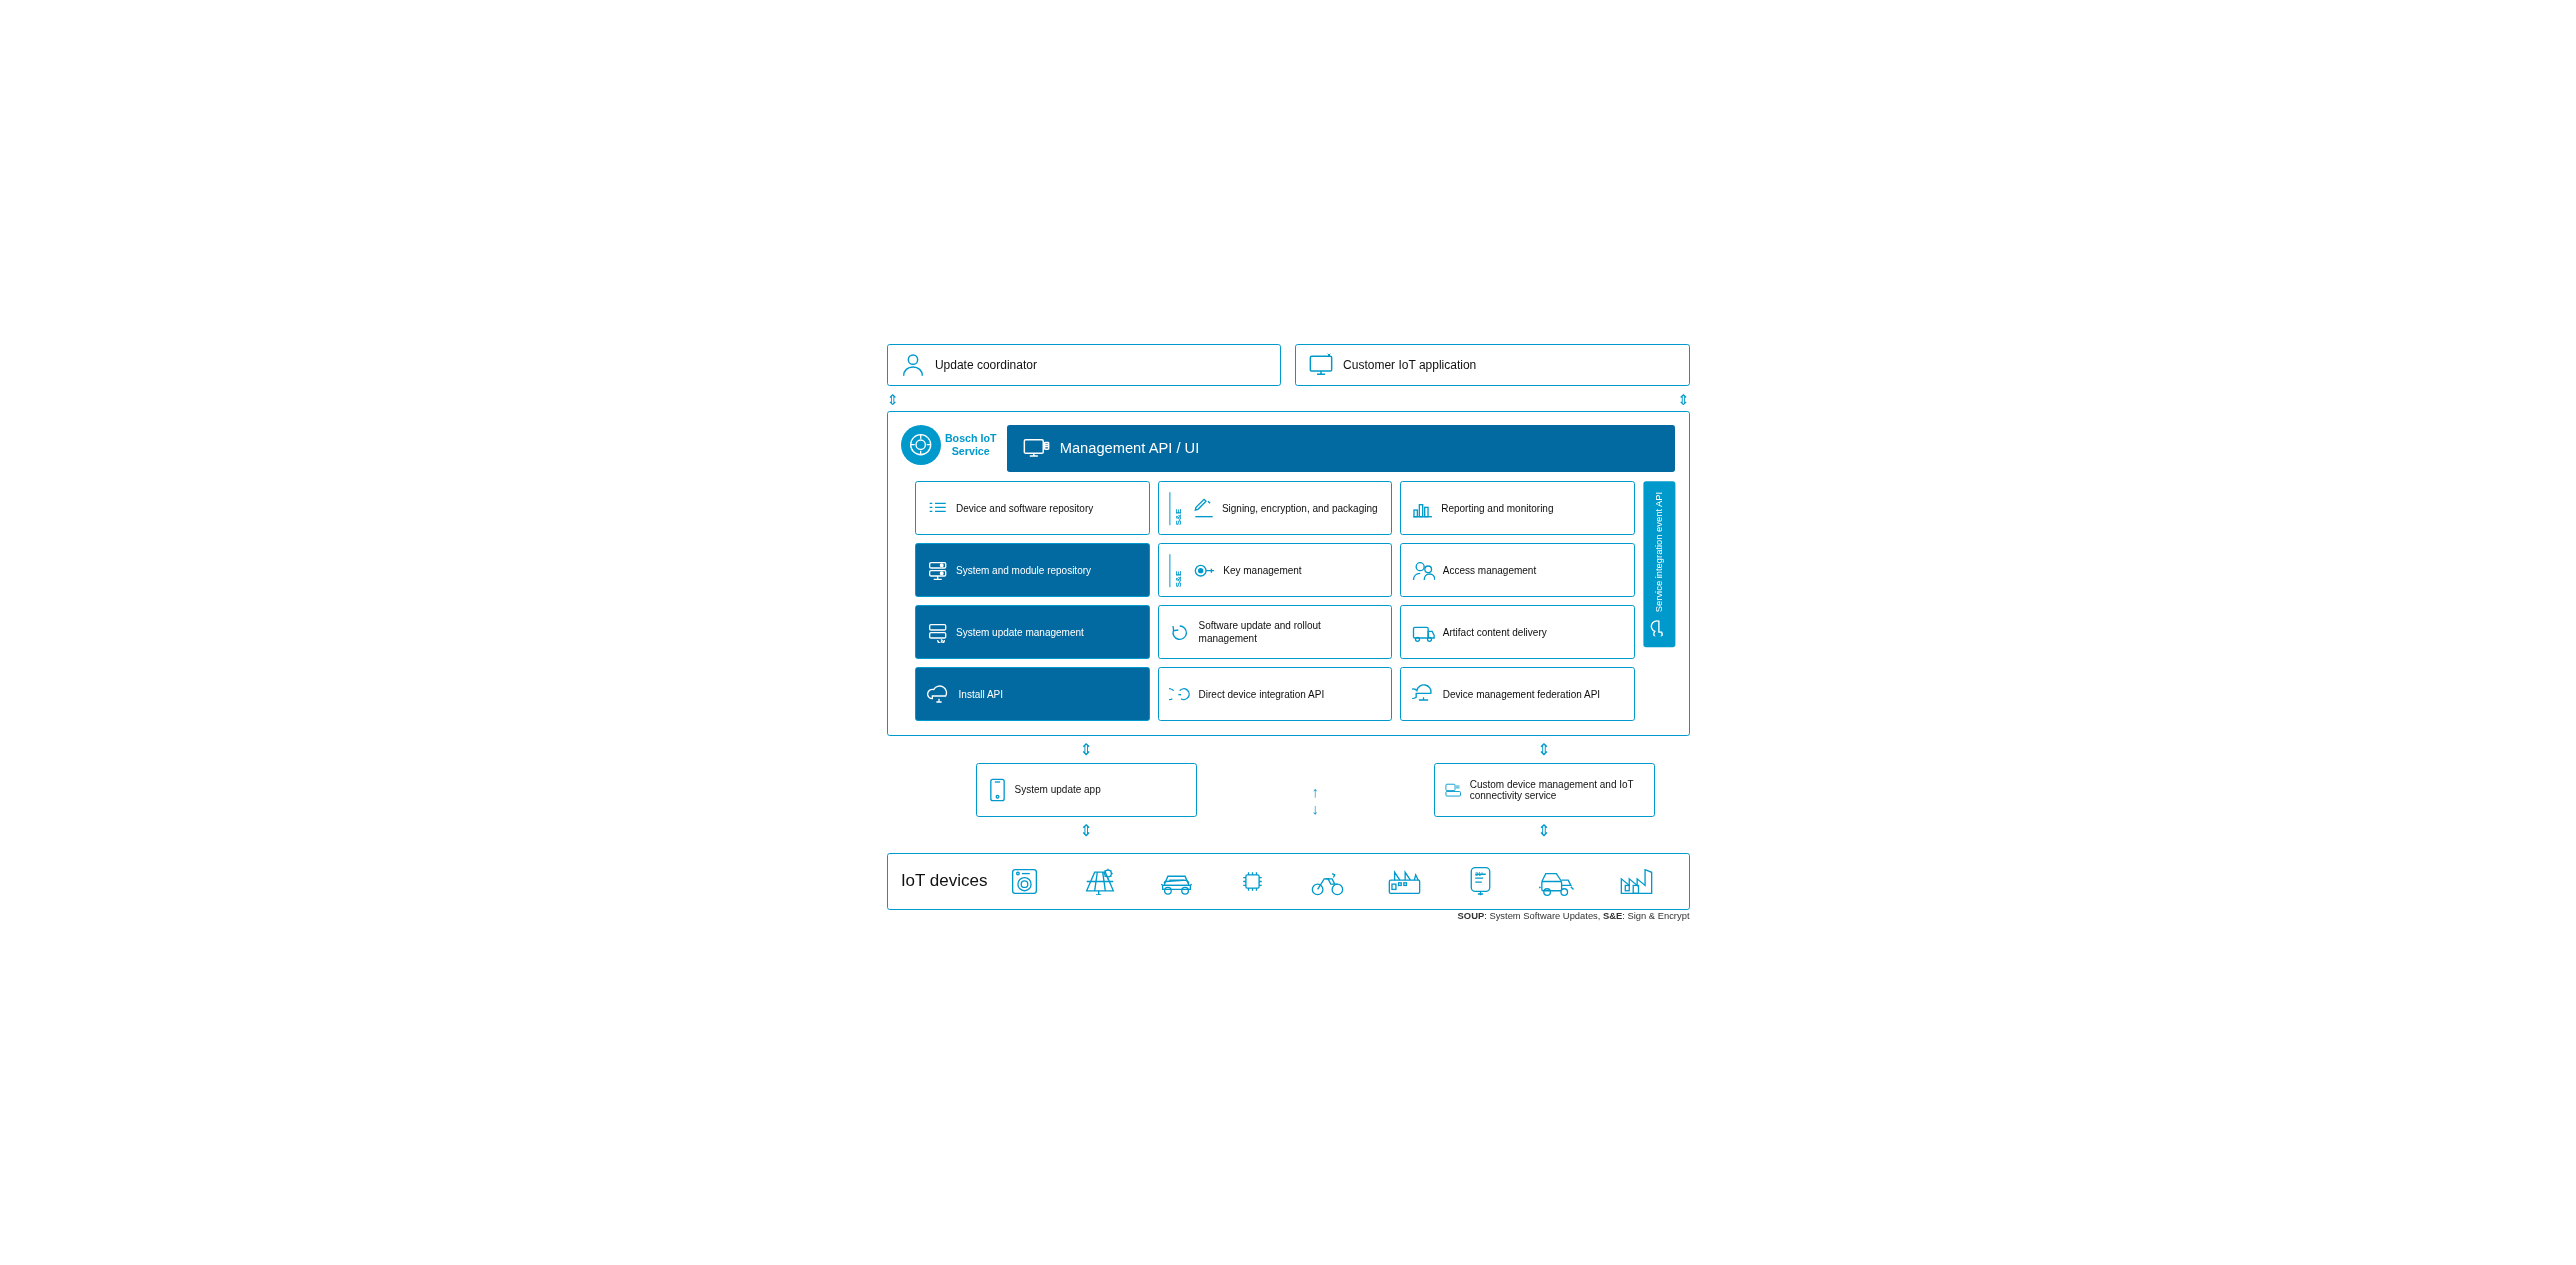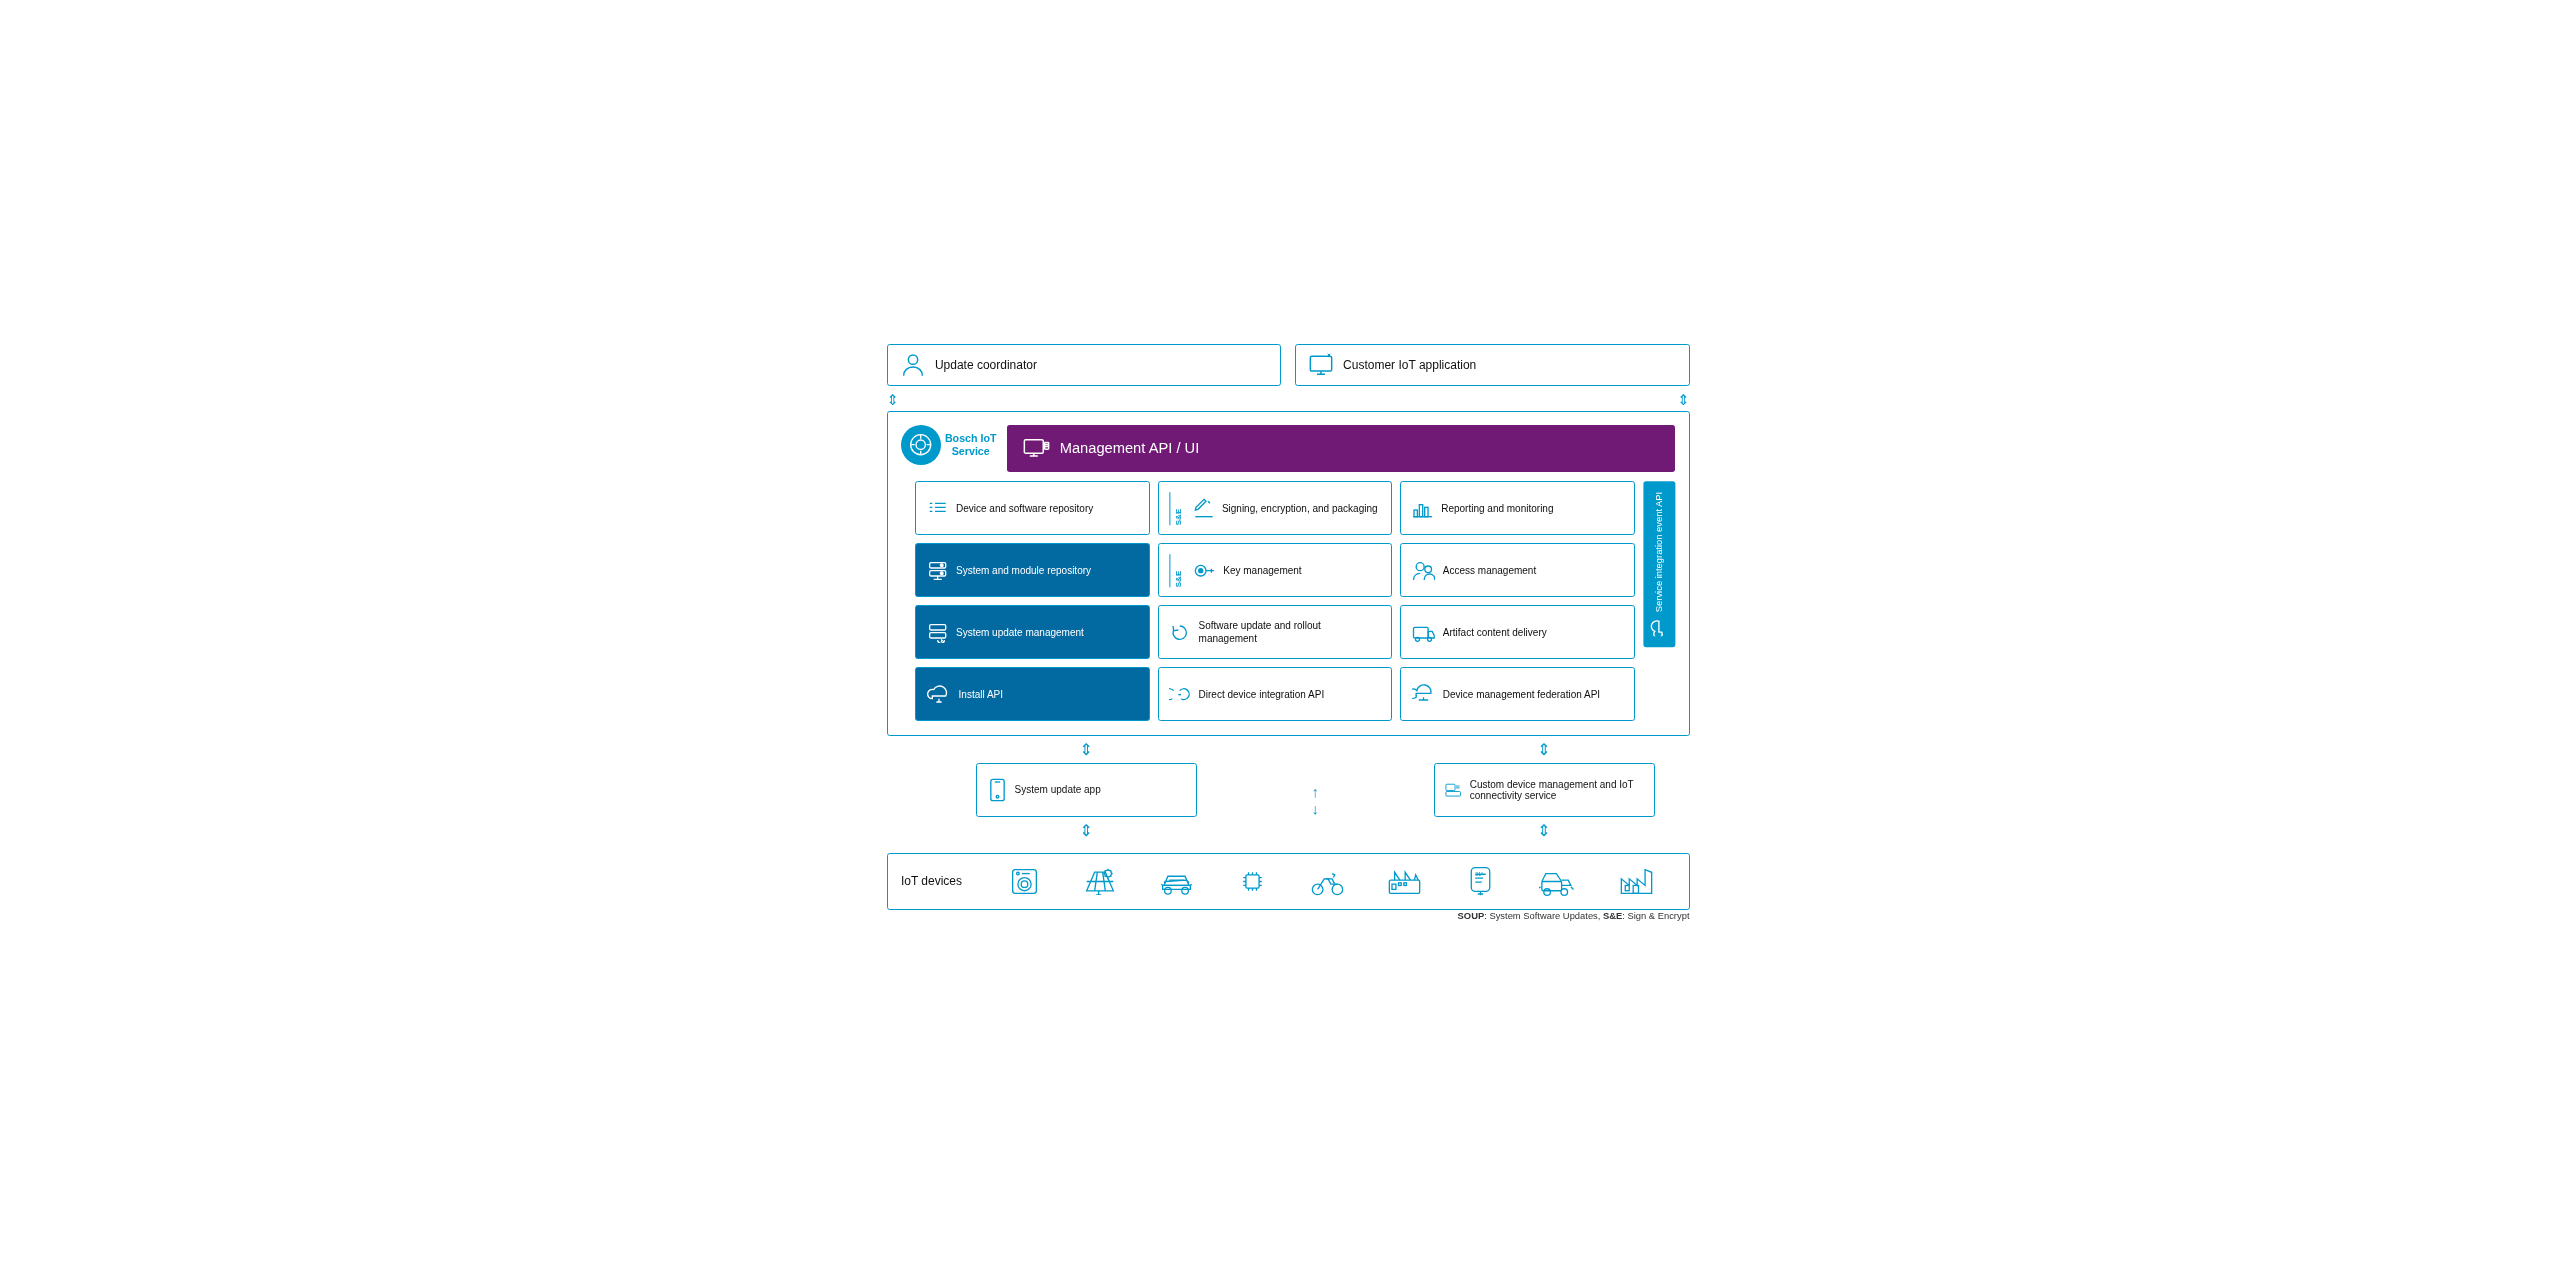--- a/index.html
+++ b/index.html
@@ -72,21 +72,21 @@
       font-weight: bold;
       color: #0099cc;
       font-size: 10.7px;
       text-align: center;
       line-height: 1.2;
     }
 
     
     .mgmt-api-bar {
       flex: 1;
-      background: #701a75;
+      background: #0369a1;
       color: #fff;
       border-radius: 2.7px;
       padding: 12px 16px;
       display: flex;
       align-items: center;
       gap: 9.4px;
       font-size: 14.7px;
       font-weight: 500;
     }
 
@@ -181,21 +181,21 @@
     .iot-row {
       border: 1.3px solid #0099cc;
       border-radius: 2.7px;
       padding: 10.7px 13.4px;
       display: flex;
       align-items: center;
       gap: 0;
       margin-top: 9.4px;
     }
     .iot-label {
-      font-size: 12px;
+      font-size: 17px;
       color: #111;
       min-width: 87px;
       flex-shrink: 0;
     }
     .iot-icons {
       flex: 1;
       display: flex;
       justify-content: space-around;
       align-items: center;
     }

